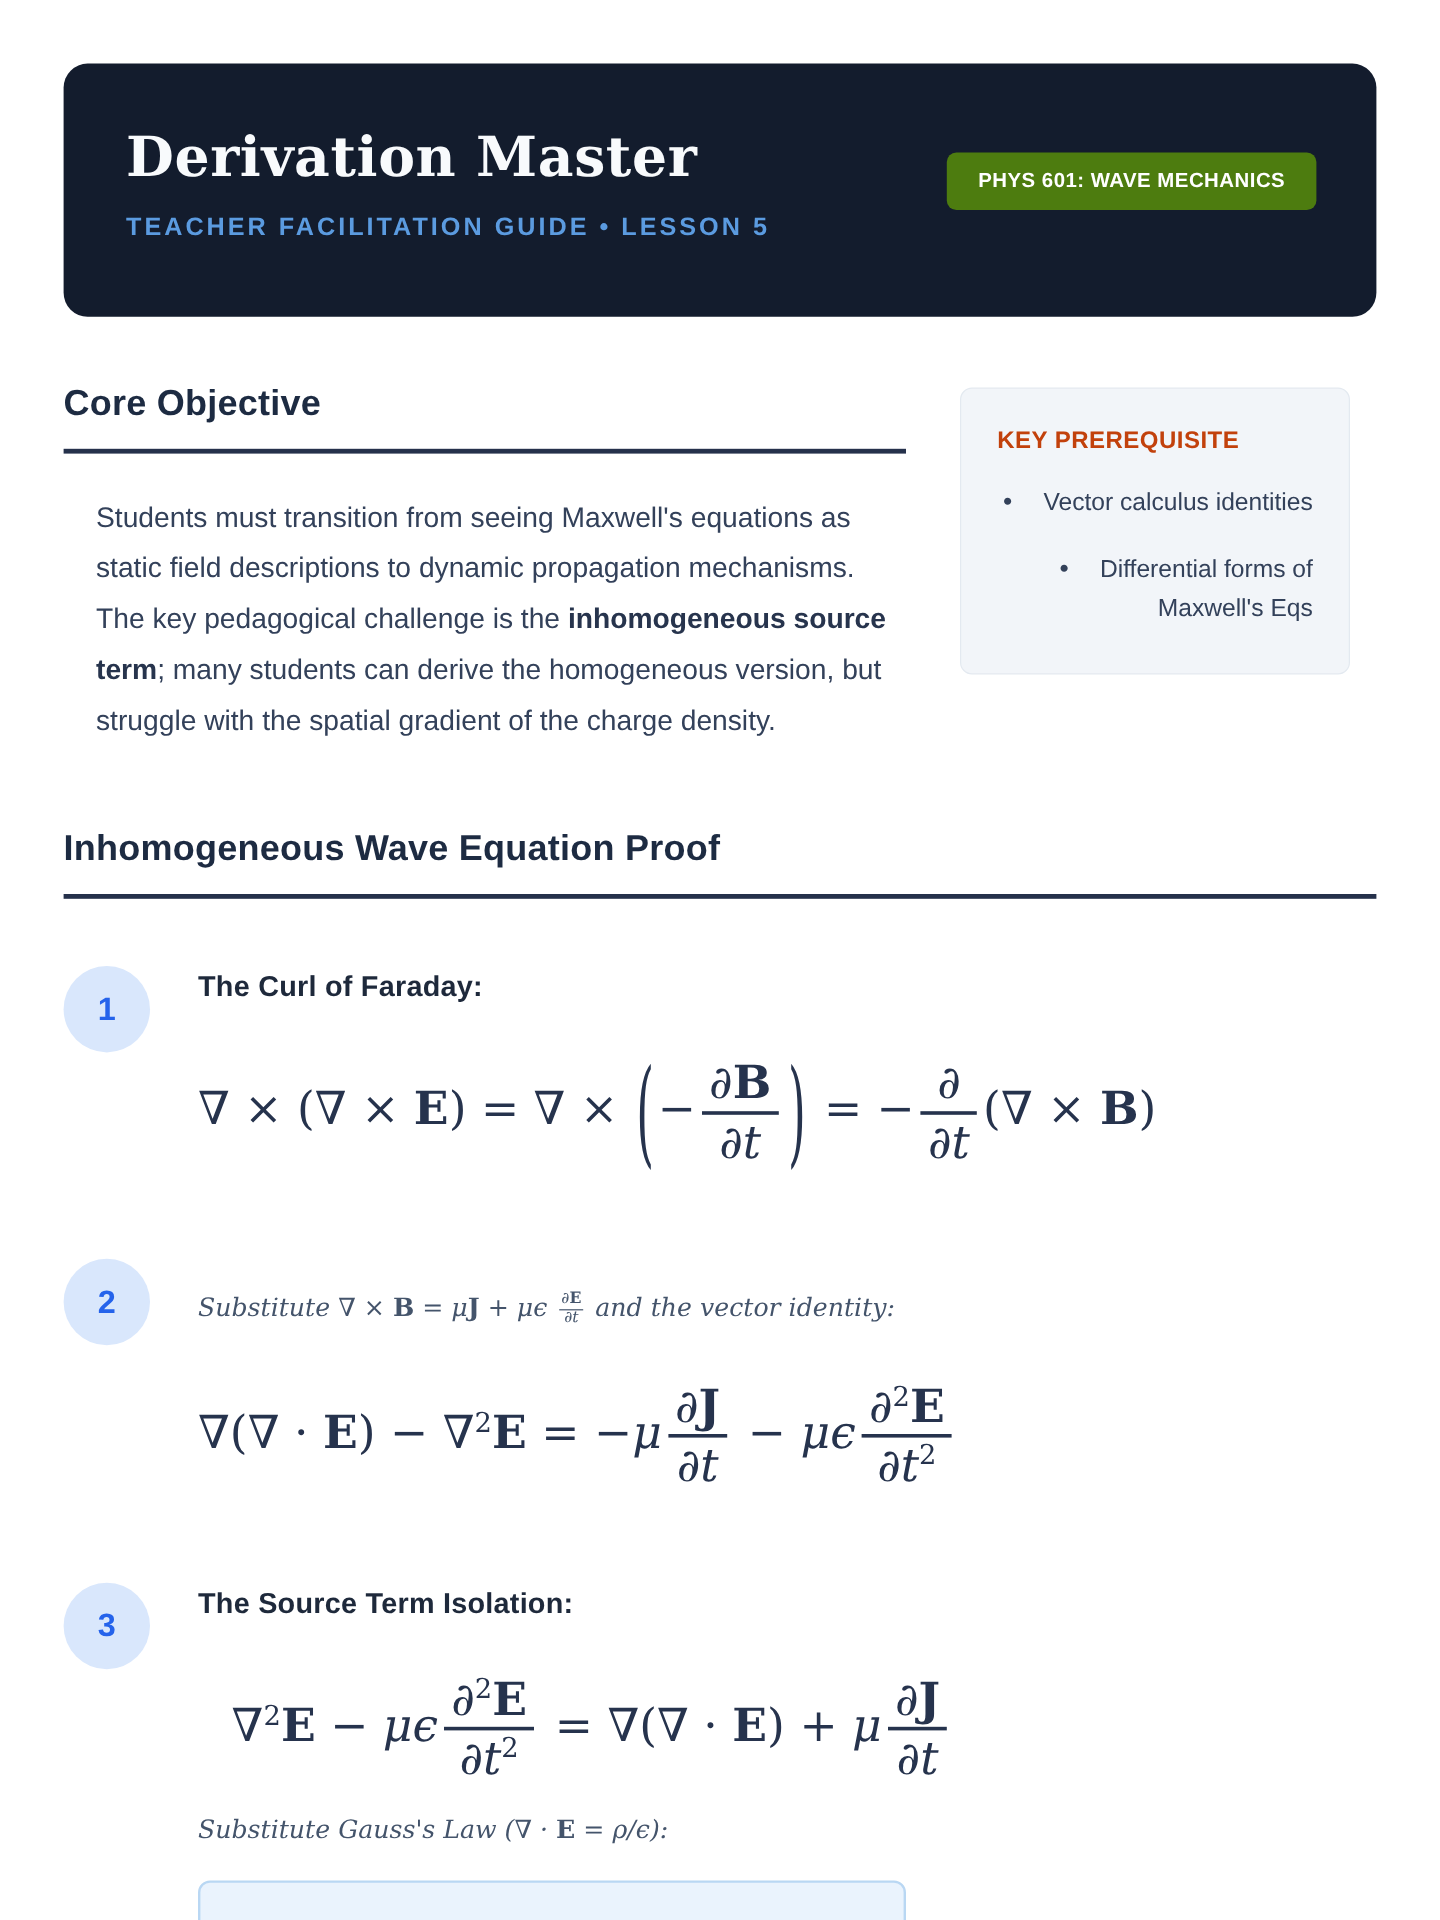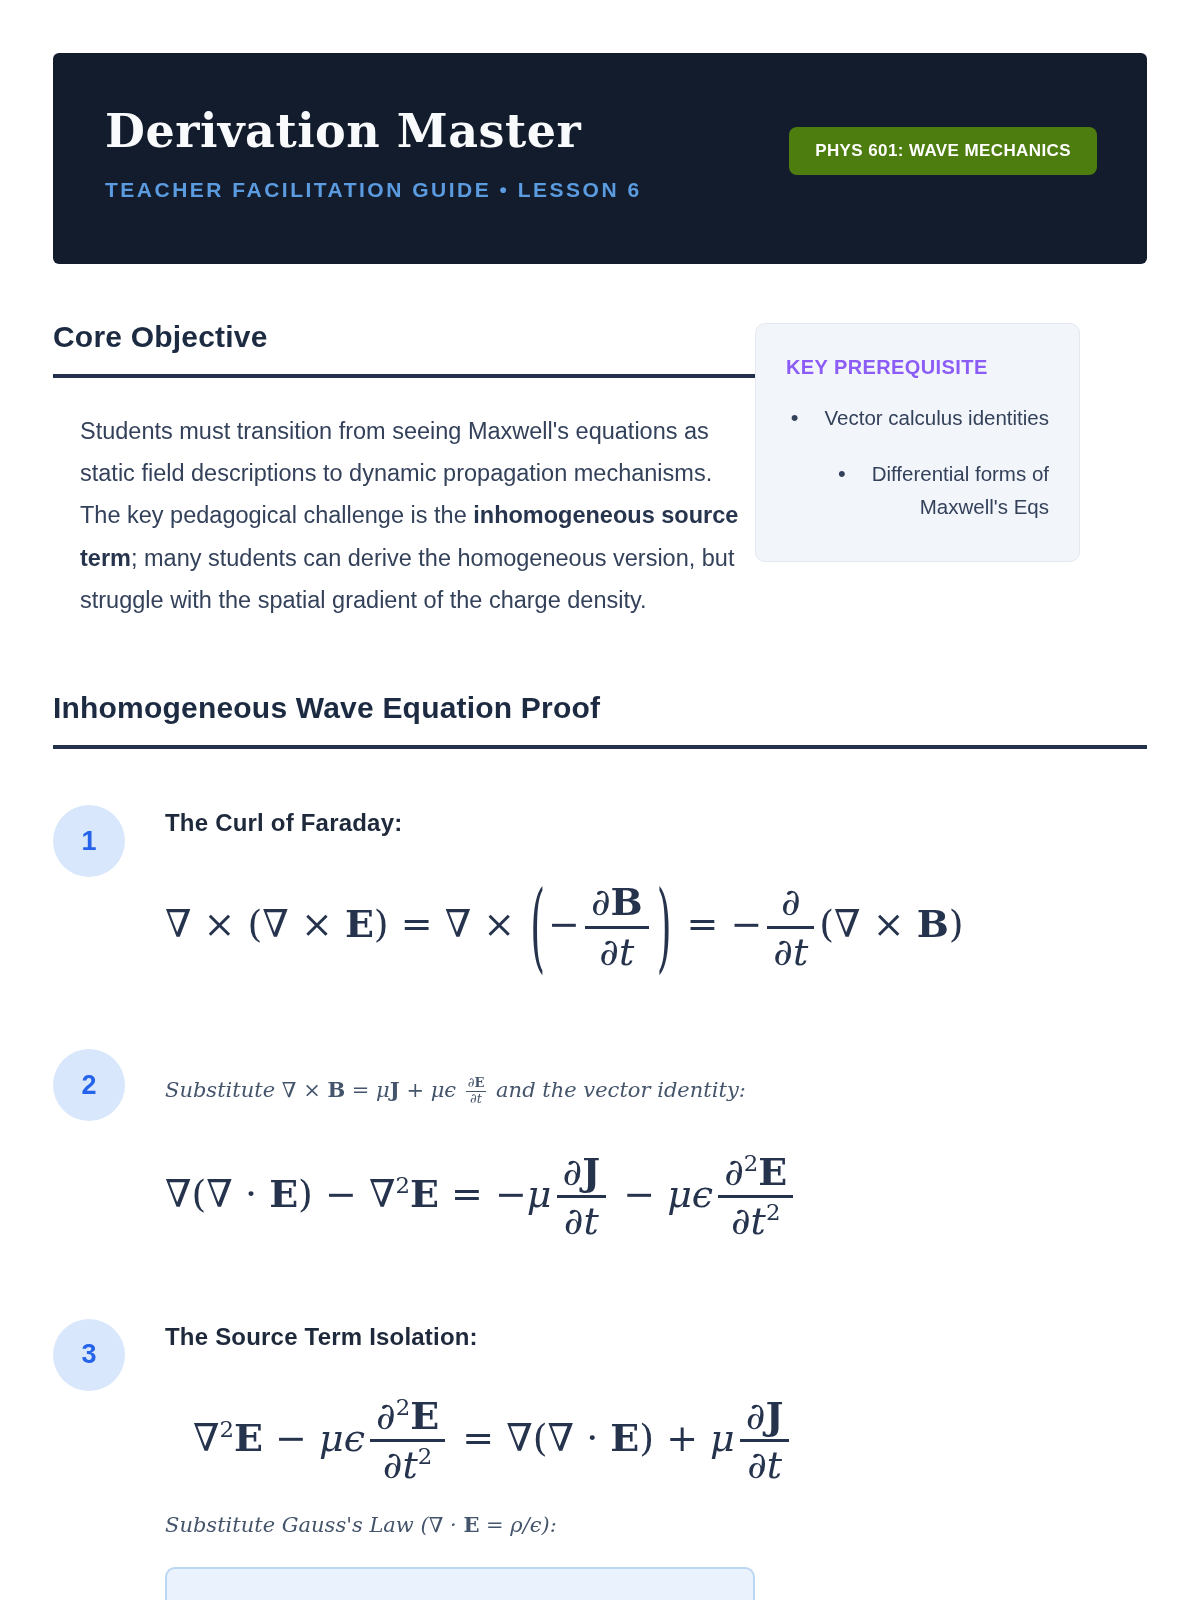--- a/index.html
+++ b/index.html
@@ -2,21 +2,21 @@
 <html><head>
 <meta charset="utf-8">
 <style>
   * { margin:0; padding:0; box-sizing:border-box; }
   html,body { width:1200px; height:1600px; background:#ffffff; overflow:hidden; }
   body { font-family:"Liberation Sans", sans-serif; color:#1e293b; }
   .page { width:1200px; height:1600px; padding:53px 53px 0 53px; }
 
   
   .header-card {
-    background:#131c2d; border-radius:6px; padding:52px 50px 62px 52px;
+    background:#131c2d; border-radius:20px; padding:52px 50px 62px 52px;
     display:flex; justify-content:space-between; align-items:flex-start;
   }
   .header-left { display:flex; flex-direction:column; }
   .header-title {
     font-family:"DejaVu Serif", serif; font-weight:700; font-size:46px;
     color:#f8fafc; letter-spacing:0.5px; line-height:1.15;
   }
   .header-subtitle {
     margin-top:20px; font-size:21px; font-weight:700; letter-spacing:2.5px;
     color:#5b9be0;
@@ -25,33 +25,33 @@
     background:#4d7c0f; color:#ffffff; font-size:17px; font-weight:700;
     letter-spacing:0.4px; padding:14px 26px; border-radius:8px; margin-top:22px;
     white-space:nowrap;
   }
 
   
   .section-heading { font-size:30px; font-weight:700; color:#1d2b42; letter-spacing:0.2px; }
   .rule { border:none; border-top:4px solid #25314b; margin-top:20px; }
 
   
-  .two-col { display:flex; margin-top:56px; }
+  .two-col { display:flex; gap:45px; margin-top:56px; }
   .col-left { width:702px; flex:0 0 702px; }
   .objective-paragraph {
     margin-top:32px; font-size:23.5px; line-height:1.8; color:#33415a;margin-left:27px;
   }
   .objective-paragraph b { color:#27344d; }
 
   .prereq-card {
     flex:0 0 325px; width:325px; align-self:flex-start;
     background:#f2f5f9; border:1.5px solid #e3e9f0; border-radius:10px;
     padding:32px 30px 38px 30px; margin-top:3px;
   }
-  .prereq-heading { font-size:20px; font-weight:700; color:#8b5cf6; letter-spacing:0.4px; }
+  .prereq-heading { font-size:20px; font-weight:700; color:#c2410c; letter-spacing:0.4px; }
   .prereq-list { list-style:none; margin-top:8px; }
   .prereq-list li {
     font-size:20.5px; line-height:1.55; color:#33415a; margin-top:22px;text-align:right;
   }
   .prereq-list li::before { content:"•"; font-size:22px; margin-right:26px; color:#33415a; }
   .mi { font-family:"DejaVu Serif", serif; }
   .mi sup { font-size:0.68em; }
 
   
   .proof-section { margin-top:70px; }
@@ -100,21 +100,21 @@
   }
 </style>
 </head>
 <body>
 
 <div class="page">
 
   <div class="header-card">
     <div class="header-left">
       <div class="header-title">Derivation Master</div>
-      <div class="header-subtitle">TEACHER FACILITATION GUIDE • LESSON 6</div>
+      <div class="header-subtitle">TEACHER FACILITATION GUIDE • LESSON 5</div>
     </div>
     <div class="course-badge">PHYS 601: WAVE MECHANICS</div>
   </div>
 
   <div class="two-col">
     <div class="col-left">
       <div class="section-heading">Core Objective</div>
       <hr class="rule">
       <p class="objective-paragraph"><span>Students must transition from seeing Maxwell's equations as static field descriptions to dynamic propagation mechanisms. The key pedagogical challenge is the </span><b>inhomogeneous source term</b><span>; many students can derive the homogeneous version, but struggle with the spatial gradient of the charge density.</span></p>
     </div>

